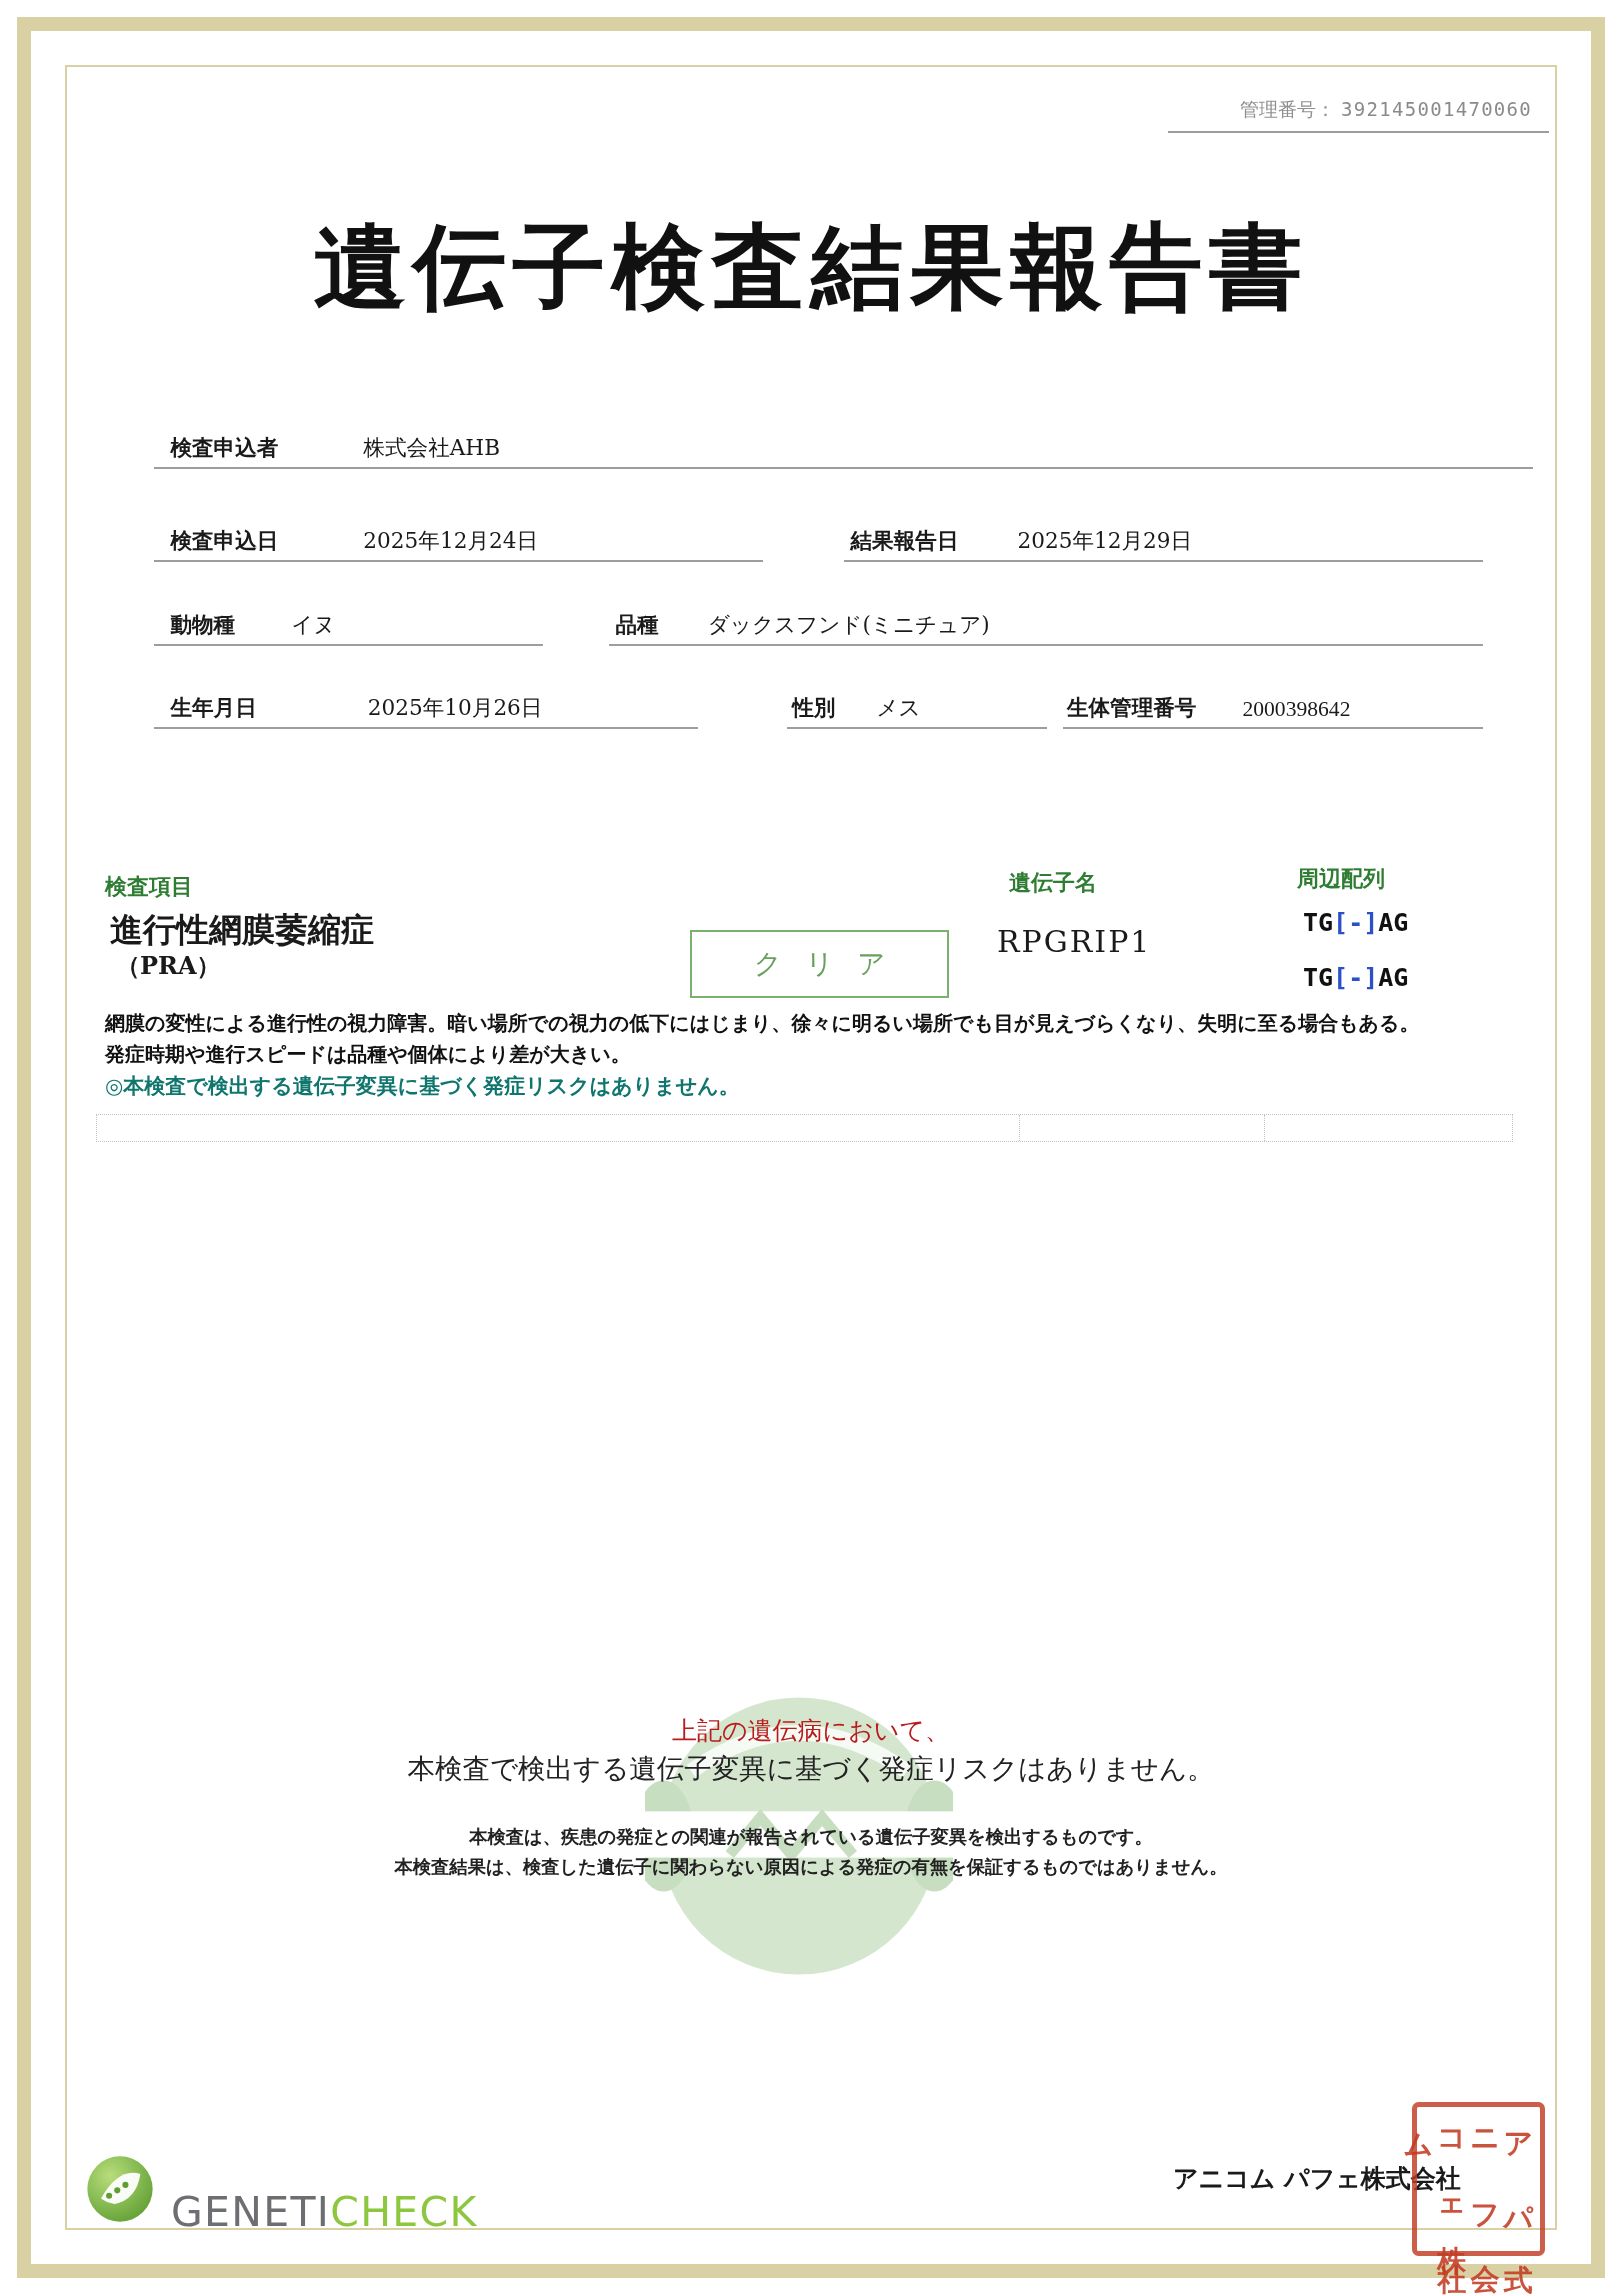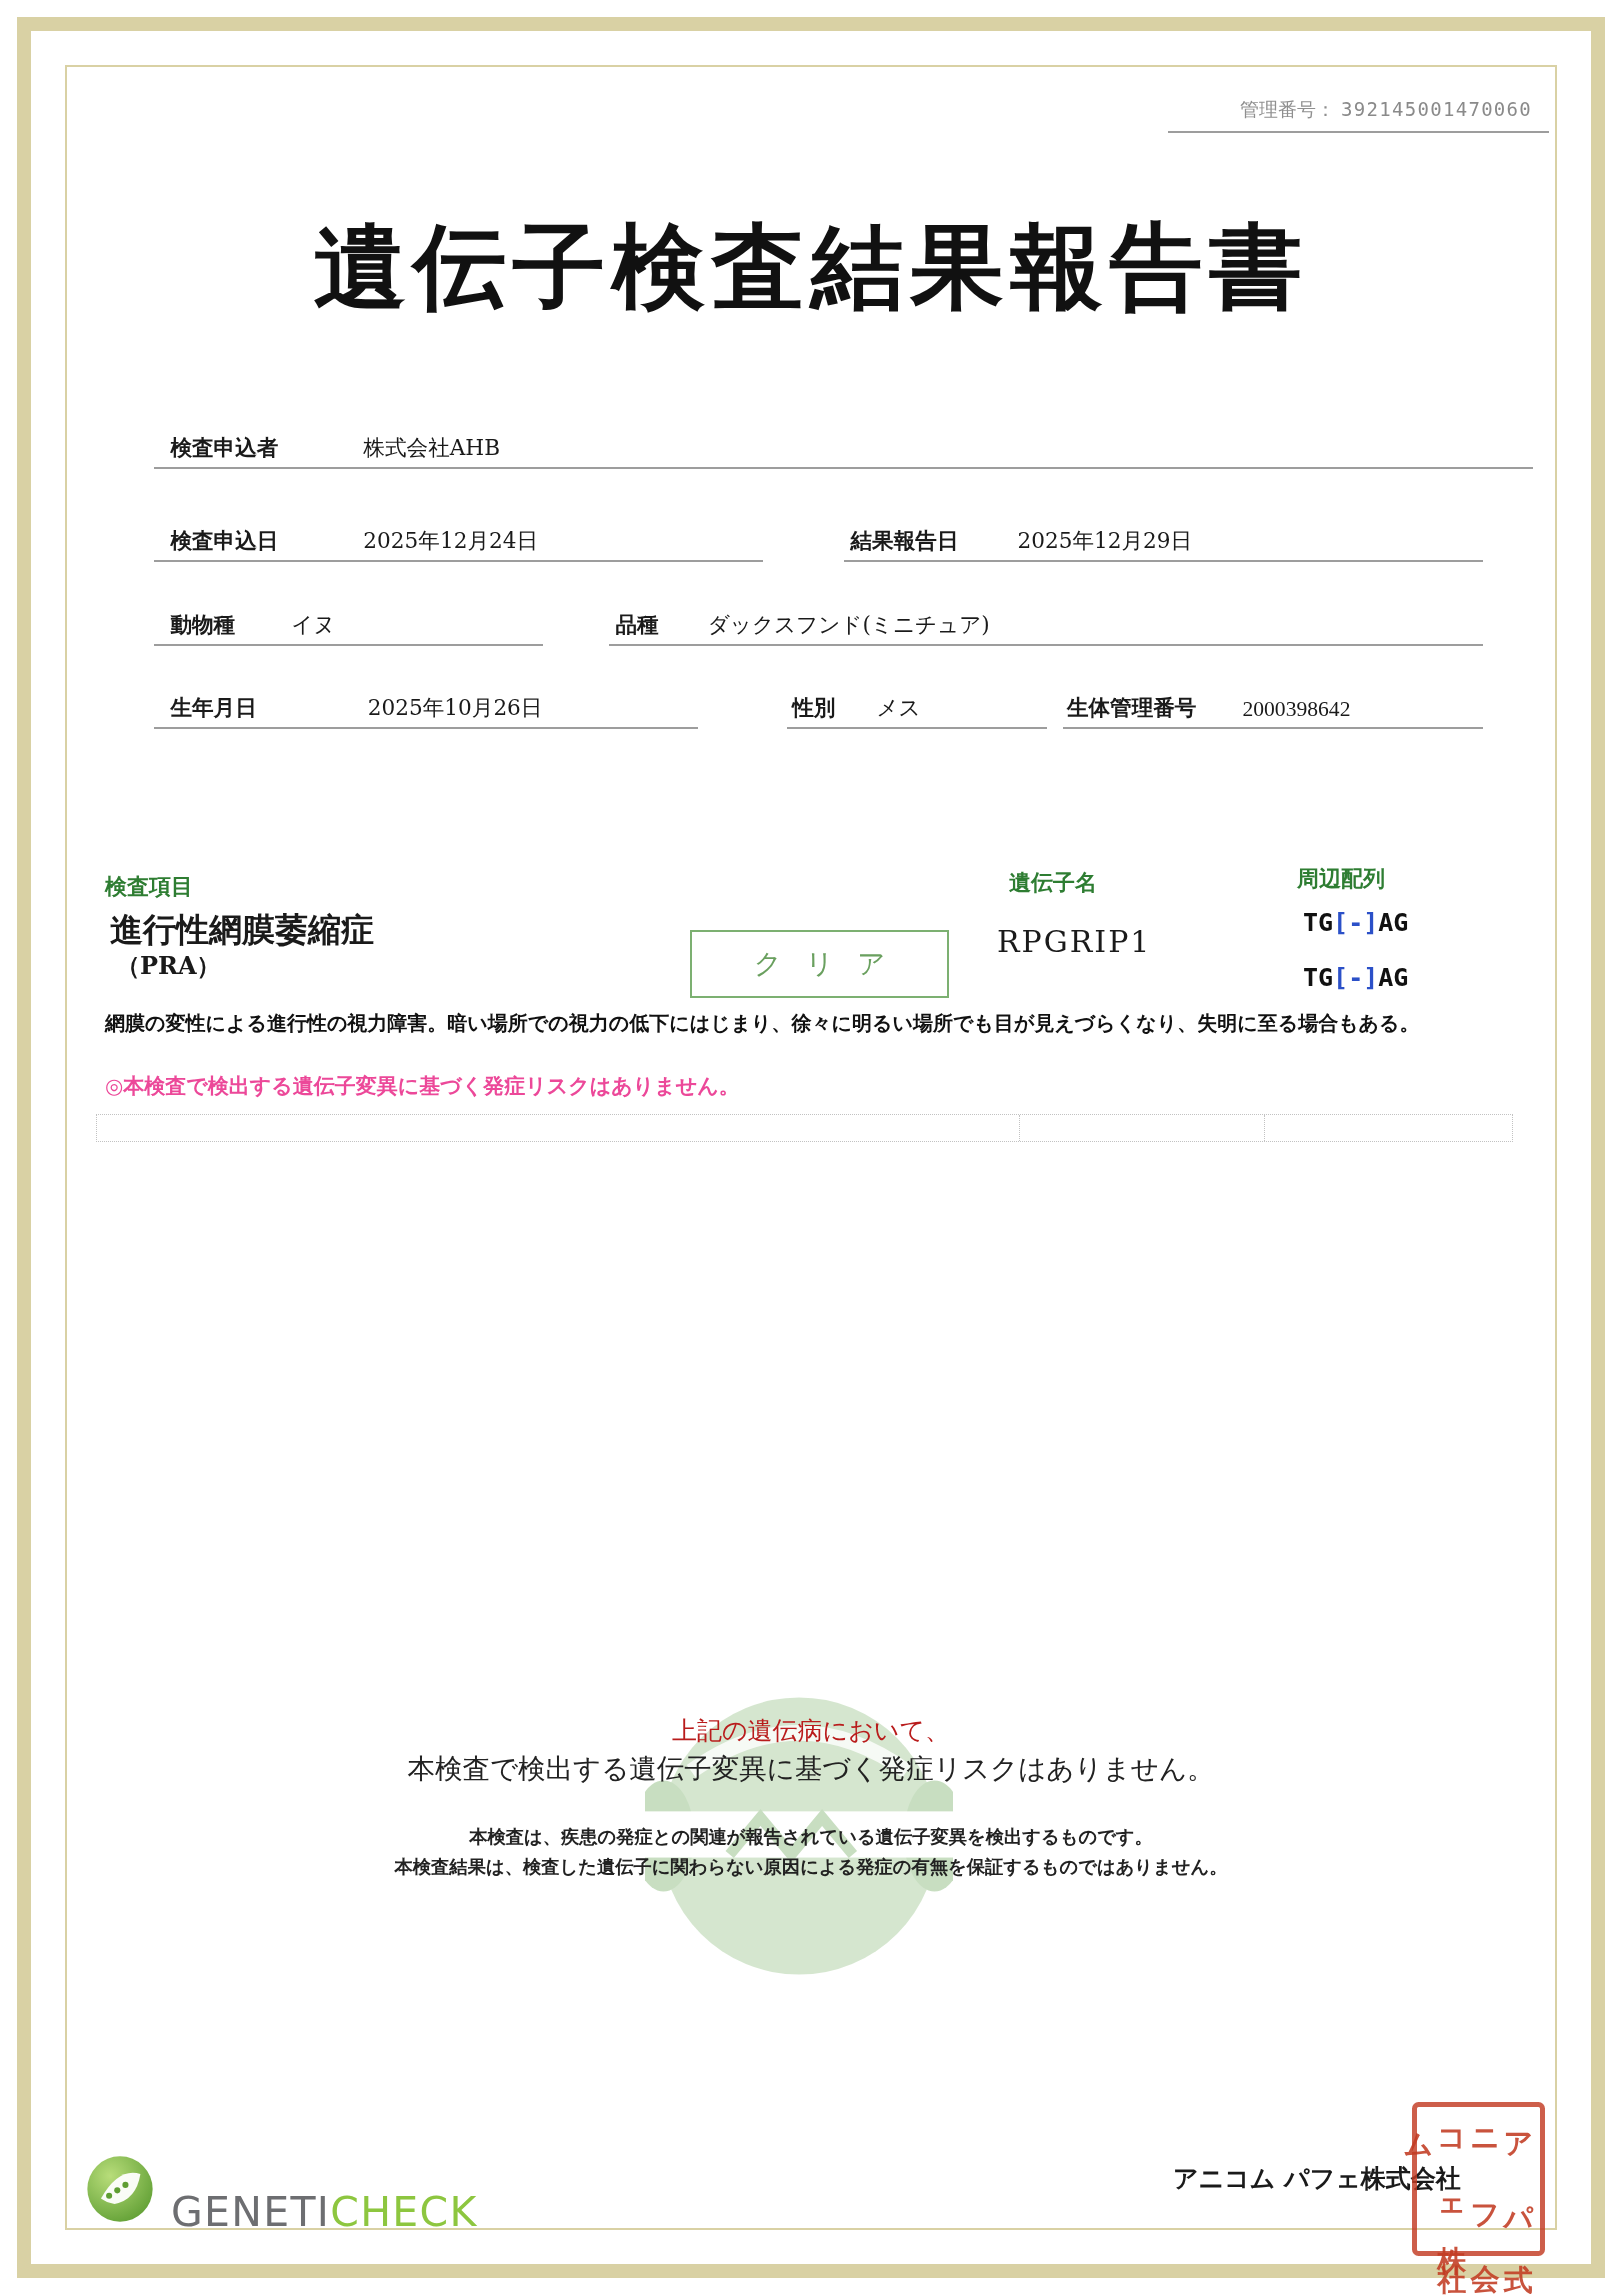--- a/index.html
+++ b/index.html
@@ -93,21 +93,21 @@
 
   .desc {
     position:absolute; left:105px; width:1427px;
     font-family:"DejaVu Sans", sans-serif;
     font-size:20px; font-weight:bold; color:#111;
     line-height:1.25; white-space:nowrap;
   }
   .risk {
     position:absolute; left:105px; top:1072px;
     font-family:"DejaVu Sans", sans-serif;
-    font-size:21px; font-weight:bold; color:#ec4899;
+    font-size:21px; font-weight:bold; color:#0f766e;
     white-space:nowrap;
   }
 
   .result-outline {
     position:absolute; left:96px; top:1114px; width:1417px; height:27.5px;
     border:1.3px dotted #c2c2c2;
     box-sizing:border-box;
   }
   .result-outline .vdiv {
     position:absolute; top:0; bottom:0; width:0;
@@ -228,20 +228,21 @@
 
   <div class="green-label" style="left:1297px; top:864px;">周辺配列</div>
   <div class="seq" style="top:908px;">
     <span>TG</span><span class="mid">[-]</span><span>AG</span>
   </div>
   <div class="seq" style="top:963px;">
     <span>TG</span><span class="mid">[-]</span><span>AG</span>
   </div>
 
   <div class="desc" style="top:1011px;">網膜の変性による進行性の視力障害。暗い場所での視力の低下にはじまり、徐々に明るい場所でも目が見えづらくなり、失明に至る場合もある。</div>
+  <div class="desc" style="top:1042px;">発症時期や進行スピードは品種や個体により差が大きい。</div>
   <div class="risk">◎本検査で検出する遺伝子変異に基づく発症リスクはありません。</div>
 
   <div class="result-outline">
     <div class="vdiv" style="left:922px;"></div>
     <div class="vdiv" style="left:1167px;"></div>
   </div>
 
   <div class="watermark">
     <svg width="308" height="308" viewBox="0 0 200 200" aria-hidden="true">
       <g opacity="0.45">

